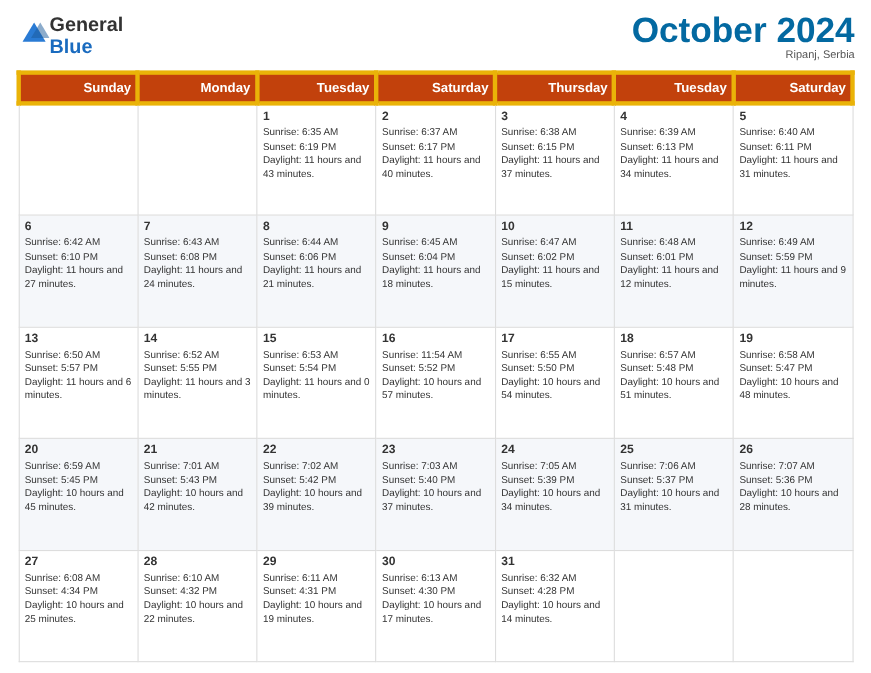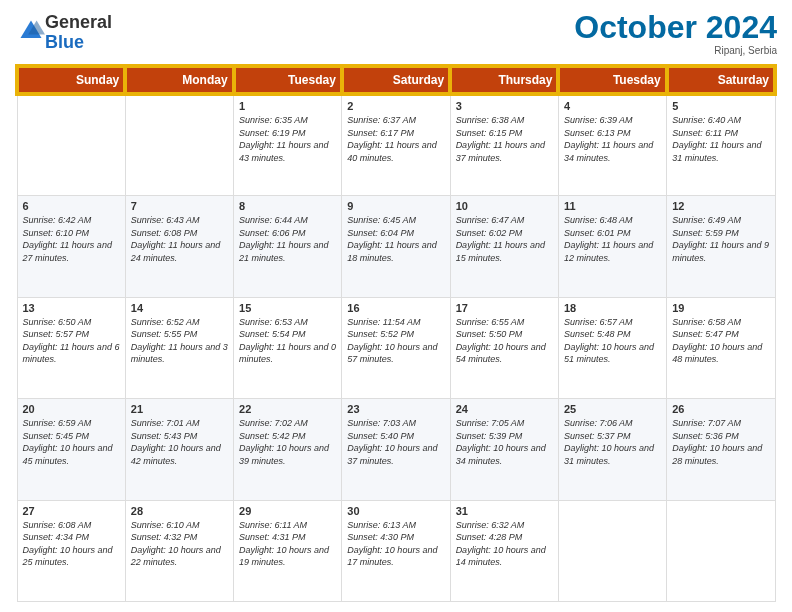--- a/index.html
+++ b/index.html
@@ -84,21 +84,20 @@
     .day-num {
       font-weight: bold;
       font-size: 11px;
       display: block;
       margin-bottom: 2px;
     }
     .cell-text {
       line-height: 1.4;
       font-size: 9px;
       color: #333;
-      font-style: italic;
     }
     .empty { background: #fff !important; }
   </style>
 </head>
 <body>
 
 <div class="page">
   <div class="header">
     <div class="logo">
       <div>

